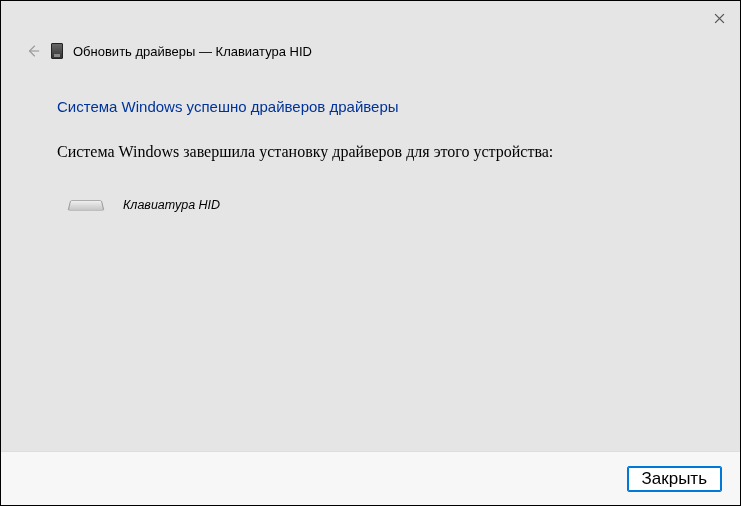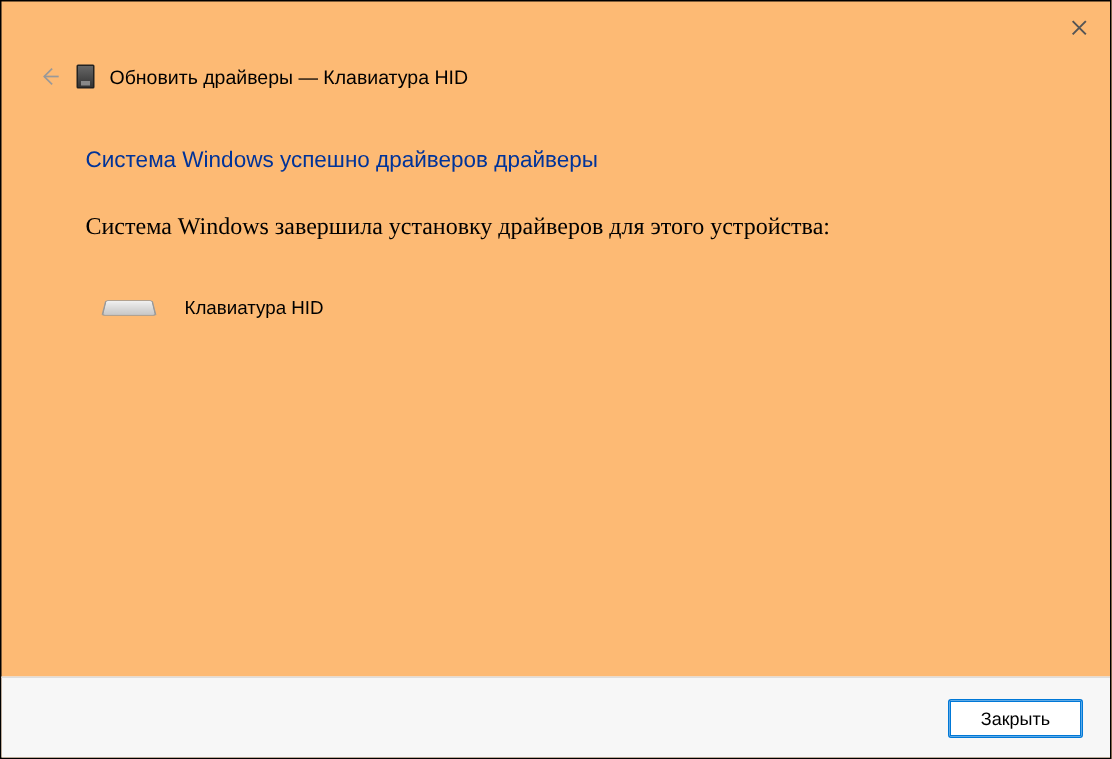--- a/index.html
+++ b/index.html
@@ -11,21 +11,21 @@
       font-family: 'Segoe UI', Tahoma, sans-serif;
       background: #fff;
       width: 741px;
       height: 506px;
       overflow: hidden;
     }
     .dialog {
       width: 741px;
       height: 506px;
       border: 1px solid #000;
-      background: #fdba74;
+      background: #e5e5e5;
       position: relative;
       display: flex;
       flex-direction: column;
     }
     .titlebar {
       height: 38px;
       display: flex;
       justify-content: flex-end;
       align-items: flex-start;
       padding: 8px 12px 0 0;
@@ -97,20 +97,21 @@
       font-size: 16px;
       color: #000;
       margin-bottom: 36px;
       font-family: Liberation Serif, serif;
     }
     .device-row {
       display: flex;
       align-items: center;
       gap: 20px;
       padding-left: 12px;
+      font-style: italic;
     }
     .keyboard-icon {
       width: 34px;
       height: 16px;
       position: relative;
       transform: perspective(80px) rotateX(50deg);
     }
     .keyboard-icon::before {
       content: "";
       position: absolute;
@@ -131,21 +132,21 @@
       justify-content: flex-end;
       align-items: center;
       padding-right: 18px;
     }
     .close-button {
       min-width: 90px;
       height: 26px;
       background: #fff;
       border: 1px solid #0078d7;
       box-shadow: inset 0 0 0 1px #0078d7;
-      font-size: 12px;
+      font-size: 17px;
       color: #000;
       cursor: pointer;
       font-family: inherit;
       padding: 0 14px;
       border-radius: 2px;
     }
   </style>
 </head>
 <body>
 

